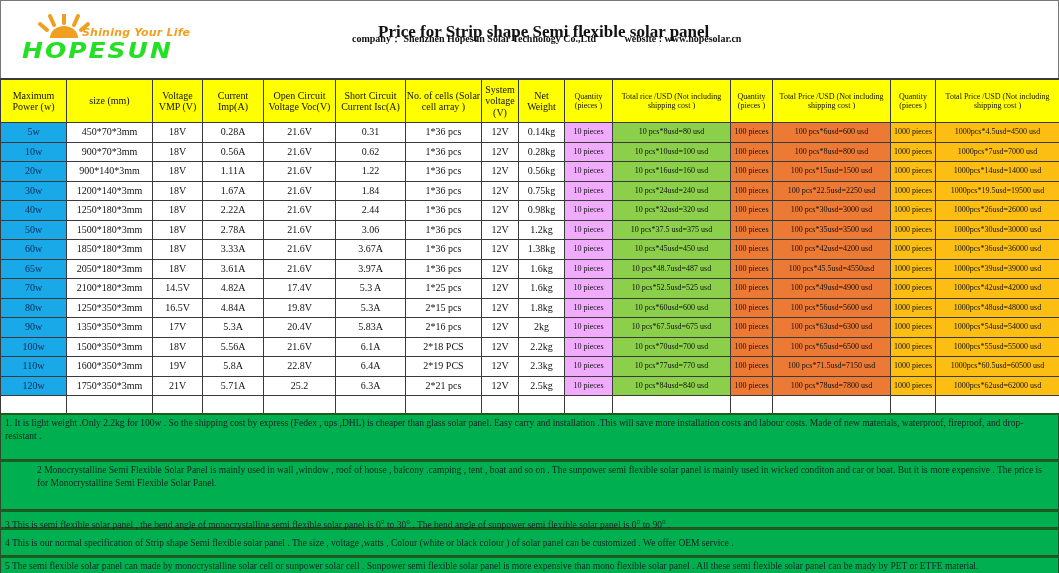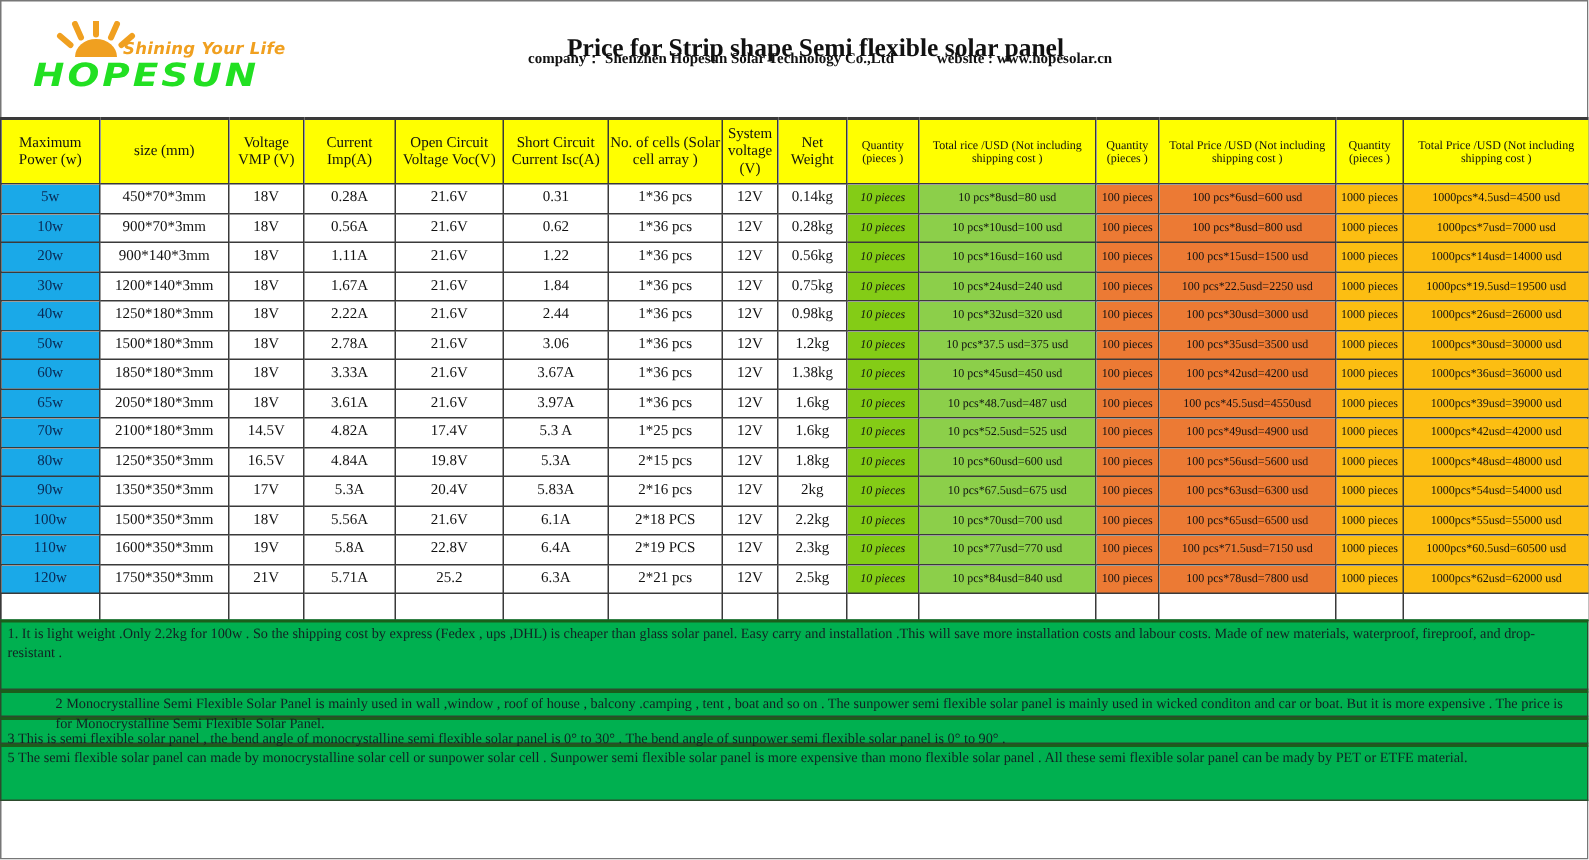--- a/index.html
+++ b/index.html
@@ -52,41 +52,41 @@
     font-weight: normal; overflow: hidden; white-space: nowrap;
     font-size: 10px; line-height: 1.05;
   }
   table.spec th {
     background: #ffff00; height: 42px; font-size: 10px; white-space: normal; line-height: 1.15;
     border-top: 2px solid #3a3a3a;
   }
   table.spec th.small { font-size: 8px; }
   table.spec tr.data td { height: 18.5px; }
   td.power { background: #1aa9e8; color: #0a2a55; }
-  td.g1 { background: #84cc16; font-size: 8px !important; font-style: italic; }
+  td.g1 { background: #f0abfc; font-size: 8px !important; }
   td.g2 { background: #8ccf4a; font-size: 8px !important; }
   td.o1 { background: #ec7a34; font-size: 8px !important; }
   td.o2 { background: #ec7a34; font-size: 8px !important; }
   td.y1 { background: #fcbe12; font-size: 8px !important; white-space: normal !important; line-height: 0.95 !important; }
   td.y2 { background: #fcbe12; font-size: 8px !important; }
   td.white { background: #fff; }
   tr.blank td { height: 17px; background: #fff; }
 
   
   .notes {
     position: absolute; left: 0; top: 413px; width: 1059px;
   }
   .note {
     background: #00b050; border: 1px solid #2c4a2c; border-top: 2px solid #1b5e1b;
     box-sizing: border-box; width: 1059px;
     font-size: 9.5px; line-height: 13px; color: #122;
     padding: 2px 4px; 
   }
   .note.n1 { height: 47px; }
-  .note.n2 { height: 18px; padding-left: 36px; }
+  .note.n2 { height: 50px; padding-left: 36px; }
   .note.n3 { height: 18px; padding-top: 7px; }
   .note.n4 { height: 28px; padding-top: 7px; }
   .note.n5 { height: 38px; }
 </style>
 </head>
 <body>
 
 <div class="frame"></div>
 
 <div class="logo">
@@ -404,14 +404,15 @@
         <td></td>
       <td></td>
     </tr>
   </tbody>
 </table>
 
 <div class="notes">
   <div class="note n1">1. It is light weight .Only 2.2kg for 100w . So the shipping cost by express (Fedex , ups ,DHL) is cheaper than glass solar panel. Easy carry and installation .This will save more installation costs and labour costs.   Made of new materials, waterproof, fireproof, and drop-resistant .</div>
   <div class="note n2">2 Monocrystalline Semi Flexible Solar Panel is mainly used in wall ,window , roof  of house , balcony .camping , tent , boat and so on .   The sunpower semi flexible solar panel is mainly used in wicked conditon and car or boat.  But it is more expensive . The price is for Monocrystalline Semi Flexible Solar Panel.</div>
   <div class="note n3">3 This is semi flexible solar panel , the bend angle of monocrystalline semi flexible solar panel is 0° to 30° .   The bend angle of sunpower semi flexible solar panel is 0° to 90° .</div>
+  <div class="note n4">4 This is our normal specification of Strip shape Semi flexible solar panel . The size , voltage ,watts , Colour (white or black colour ) of solar panel can be customized . We offer OEM service .</div>
   <div class="note n5">5 The semi flexible solar panel can made by monocrystalline solar cell or sunpower solar cell . Sunpower semi flexible solar panel is more expensive than mono flexible solar panel .  All these semi flexible solar panel can be mady by PET or ETFE material.</div>
 </div>
 
 </body></html>

